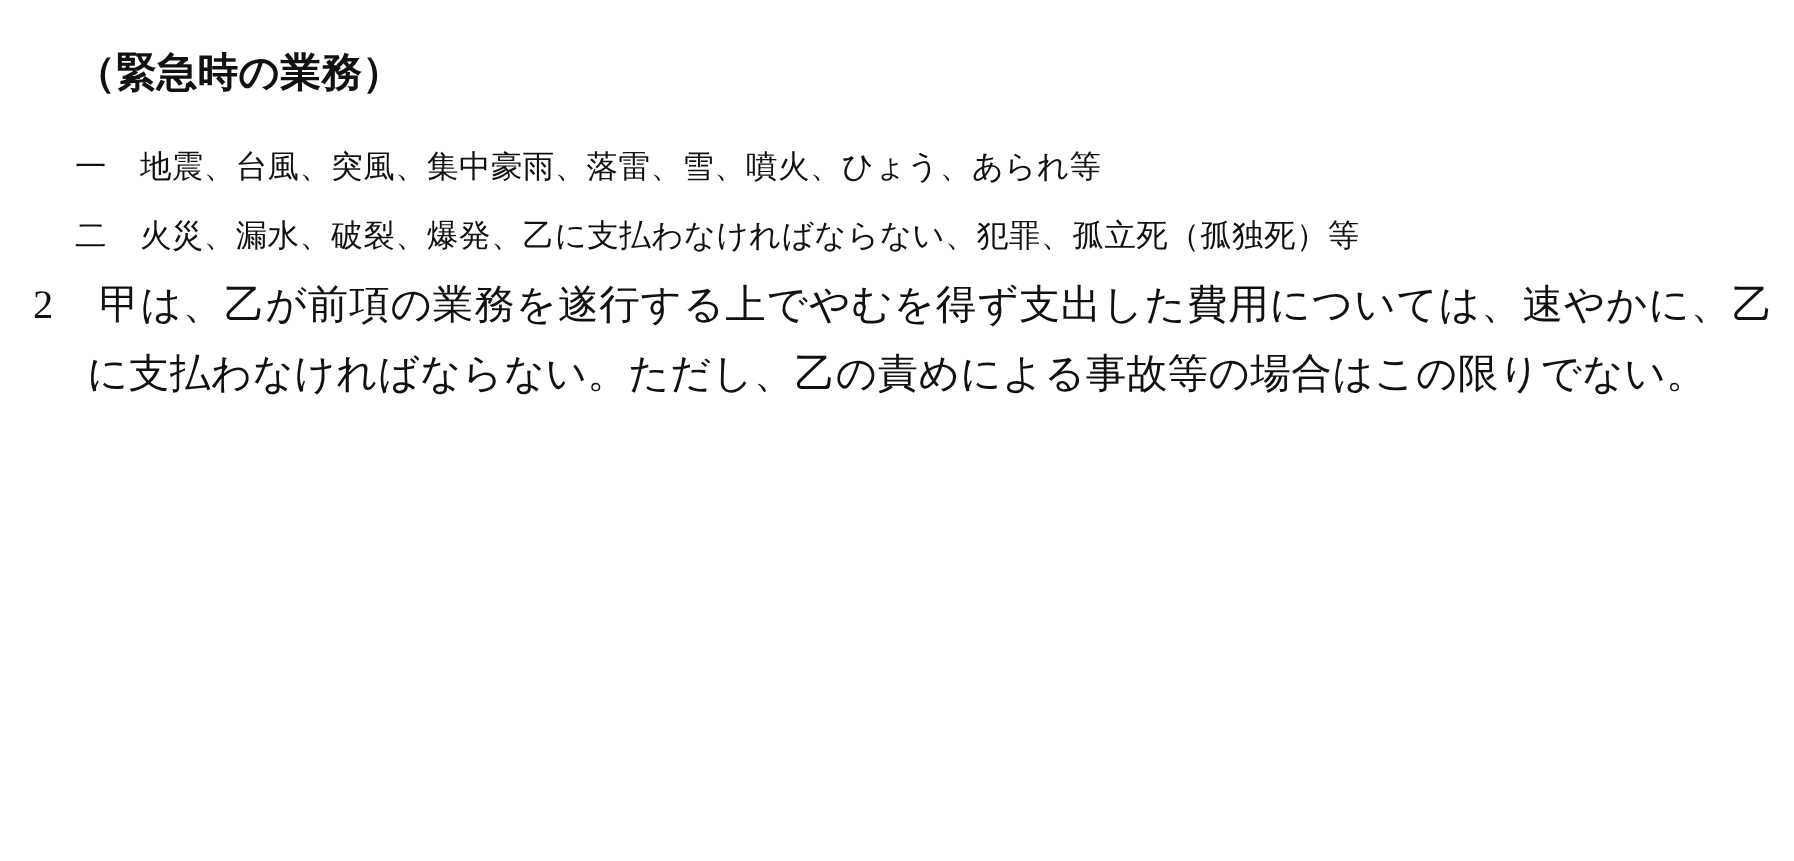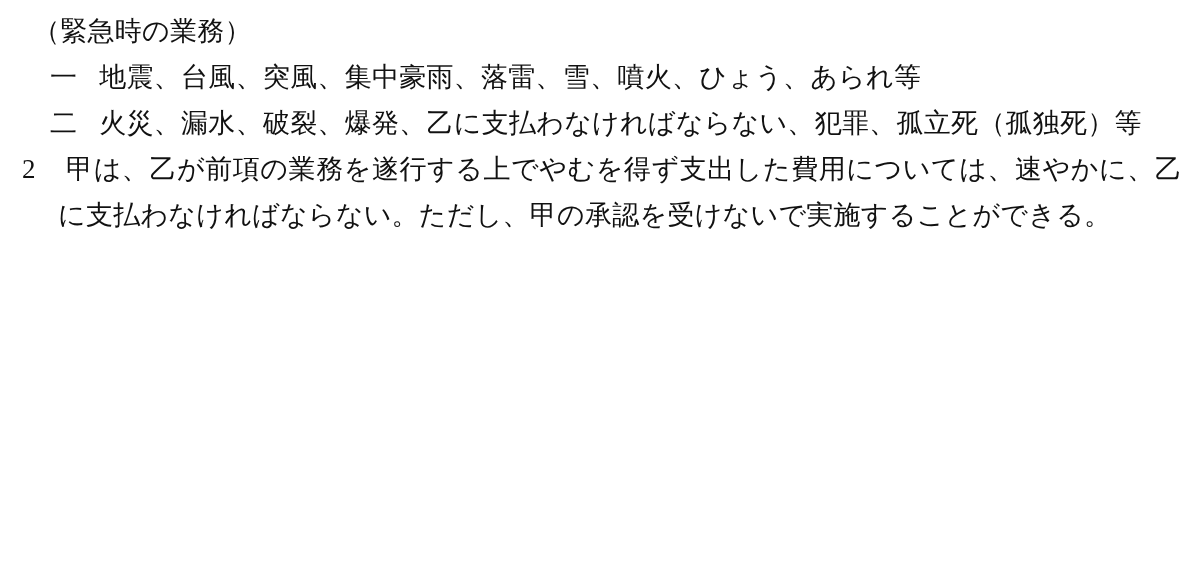--- a/index.html
+++ b/index.html
@@ -20,25 +20,25 @@
     position: relative;
     box-sizing: border-box;
     padding: 8px 14px 0 14px;
   }
   .doc-body {
     font-size: 27px;
     line-height: 46px;
     letter-spacing: 0.01em;
   }
   .heading {
-    margin: 1px;
+    margin: 18px;
     padding-left: 18px;
     font-size: 27px;
     line-height: 44px;
-    font-weight: normal;
+    font-weight: bold;
   }
   
   .para-article {
     margin: 0;
     padding-left: 44px;
     text-indent: -36px;
     font-size: 27px;
     line-height: 46px;
     text-align: justify;
     text-justify: inter-ideograph;
@@ -48,21 +48,21 @@
   }
   .para-article .gap {
     display: inline-block;
     width: 26px;
   }
   
   .item {
     margin: 0;
     padding-left: 92px;
     text-indent: -56px;
-    font-size: 27px;
+    font-size: 21px;
     line-height: 46px;
     text-align: justify;
     text-justify: inter-ideograph;
   }
   .item .gap {
     display: inline-block;
     width: 22px;
   }
   
   .para-clause {
@@ -88,16 +88,16 @@
 <div class="page">
   <div class="doc-body">
 
     <p class="heading">（緊急時の業務）</p>
 
 
     <p class="item"><span class="label">一</span><span class="gap"></span><span>地震、台風、突風、集中豪雨、落雷、雪、噴火、ひょう、あられ等</span></p>
 
     <p class="item"><span class="label">二</span><span class="gap"></span><span>火災、漏水、破裂、爆発、乙に支払わなければならない、犯罪、孤立死（孤独死）等</span></p>
 
-    <p class="para-clause"><span class="label">2</span><span class="gap"></span><span>甲は、乙が前項の業務を遂行する上でやむを得ず支出した費用については、速やかに、乙に支払わなければならない。ただし、甲の承認を受けないで実施することができる。</span></p>
+    <p class="para-clause"><span class="label">2</span><span class="gap"></span><span>甲は、乙が前項の業務を遂行する上でやむを得ず支出した費用については、速やかに、乙に支払わなければならない。ただし、乙の責めによる事故等の場合はこの限りでない。</span></p>
 
   </div>
 </div>
 
 </body></html>

